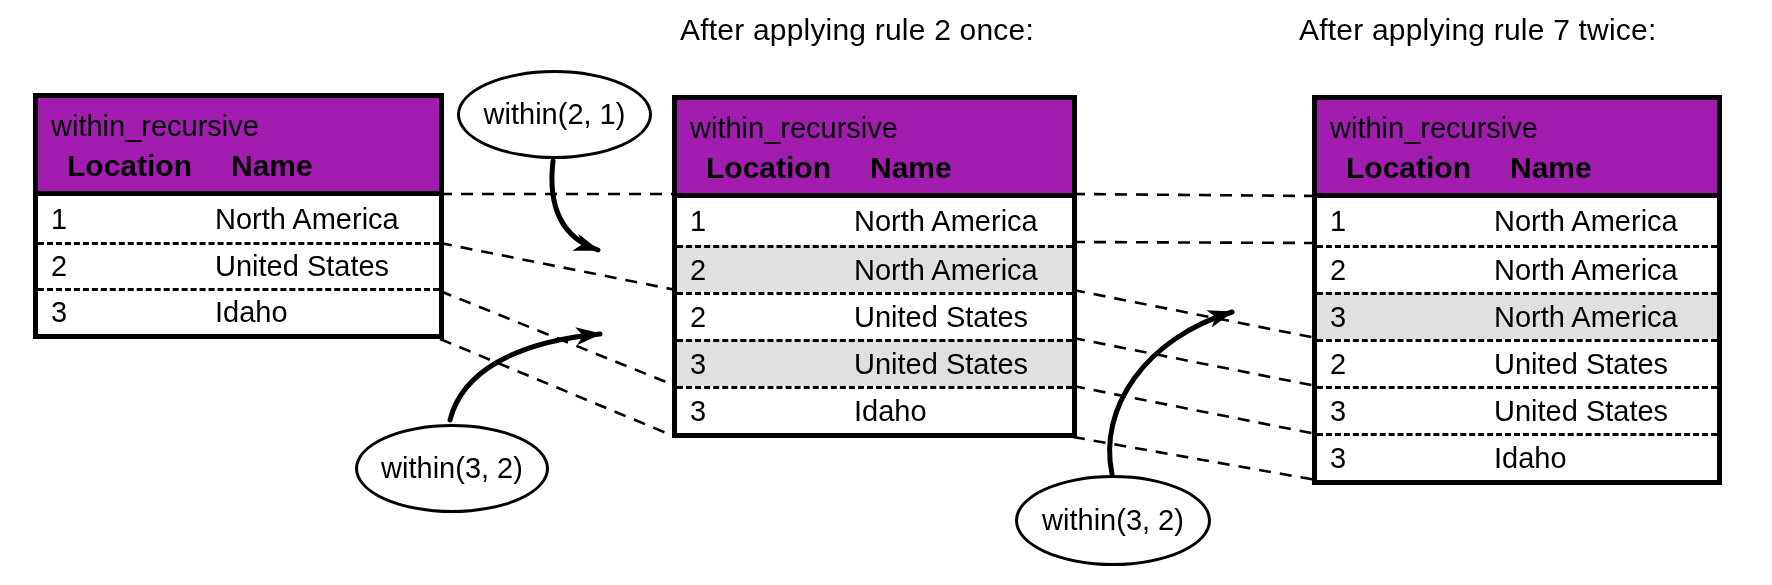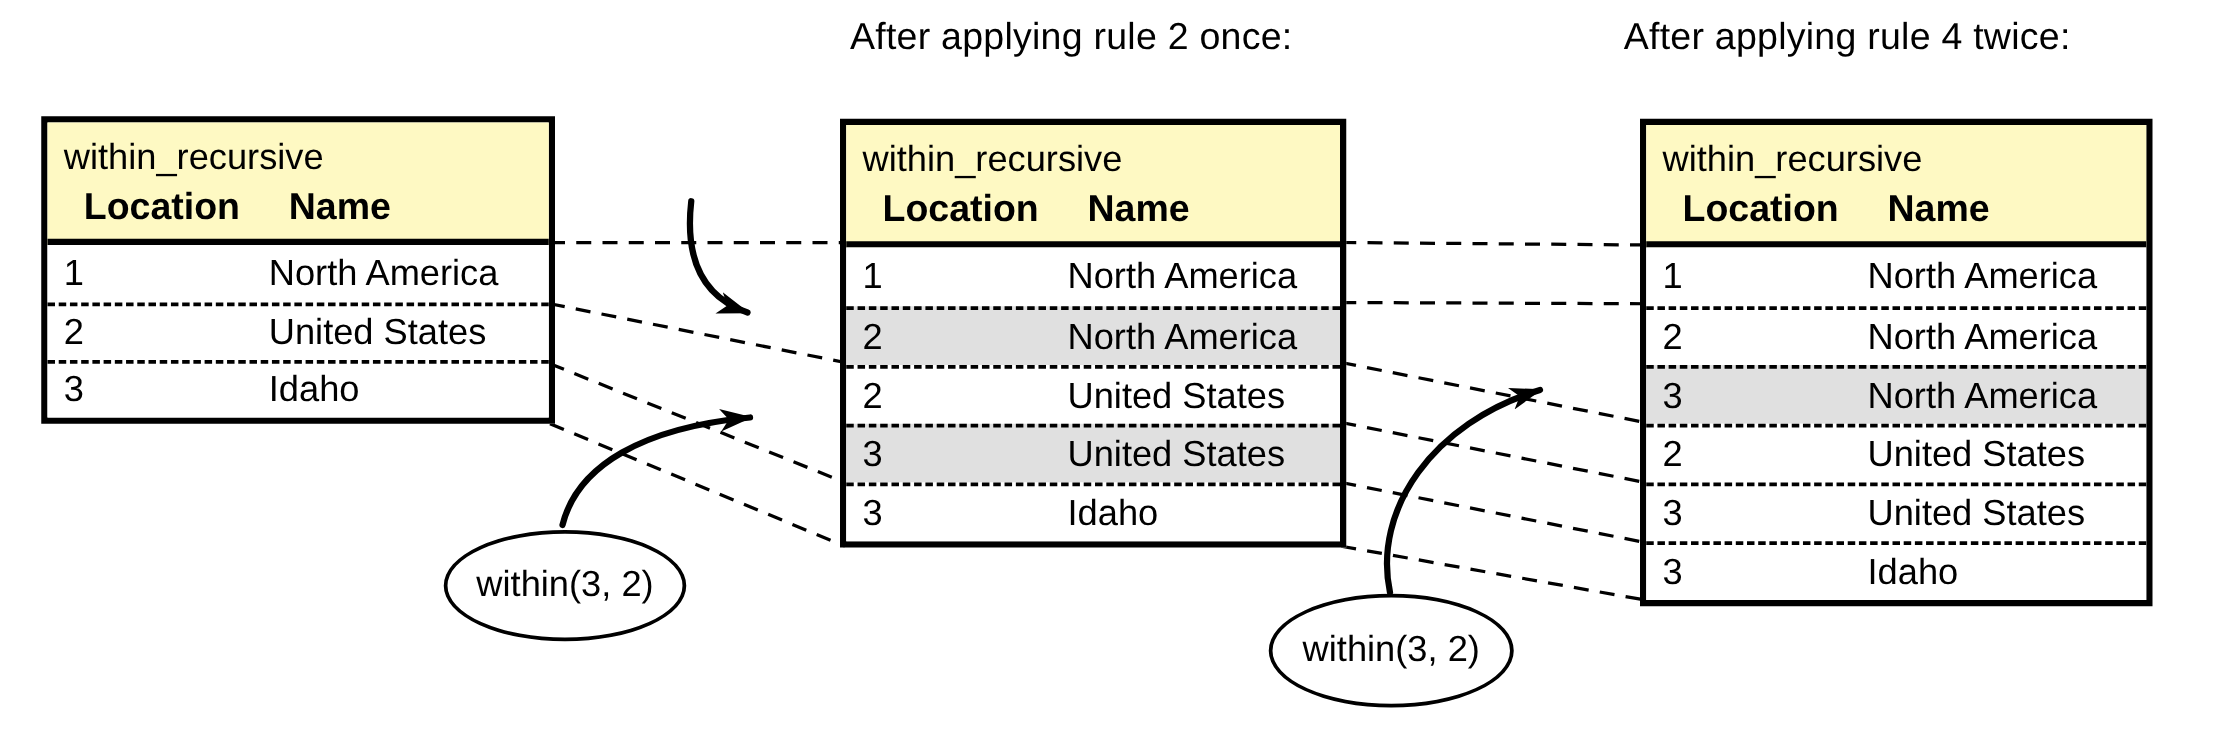--- a/index.html
+++ b/index.html
@@ -31,21 +31,21 @@
     position: absolute;
     border: 5px solid #000;
     background: #ffffff;
     z-index: 2;
     box-sizing: content-box;
   }
   .thead {
     position: relative;
     height: 93px;
     border-bottom: 5px solid #000;
-    background: #fef9c3;
+    background: #a21caf;
   }
   .tname {
     position: absolute;
     left: 13px;
     top: 12px;
     font-size: 29px;
     white-space: nowrap;
   }
   .tcols {
     position: absolute;
@@ -162,21 +162,21 @@
     <div class="trow hl">
       <span class="c-loc">3</span>
       <span class="c-name">United States</span>
     </div>
     <div class="trow">
       <span class="c-loc">3</span>
       <span class="c-name">Idaho</span>
     </div>
   </div>
 
-  <div class="panel-title" style="left:1299px;">After applying rule 4 twice:</div>
+  <div class="panel-title" style="left:1299px;">After applying rule 7 twice:</div>
   <div class="dtable" style="left:1312px; top:95px; width:400px;">
     <div class="thead">
       <div class="tname">within_recursive</div>
       <div class="tcols">
         <span class="c-loc">Location</span>
         <span class="c-name">Name</span>
       </div>
     </div>
     <div class="trow">
       <span class="c-loc">1</span>
@@ -197,20 +197,23 @@
     <div class="trow">
       <span class="c-loc">3</span>
       <span class="c-name">United States</span>
     </div>
     <div class="trow">
       <span class="c-loc">3</span>
       <span class="c-name">Idaho</span>
     </div>
   </div>
 
+  <div class="bubble" style="left:457px; top:70px; width:195px; height:89px;">
+    <span>within(2, 1)</span>
+  </div>
   <div class="bubble" style="left:355px; top:424px; width:194px; height:89px;">
     <span>within(3, 2)</span>
   </div>
   <div class="bubble" style="left:1015px; top:475px; width:196px; height:91px;">
     <span>within(3, 2)</span>
   </div>
 
 </div>
 
 </body></html>

